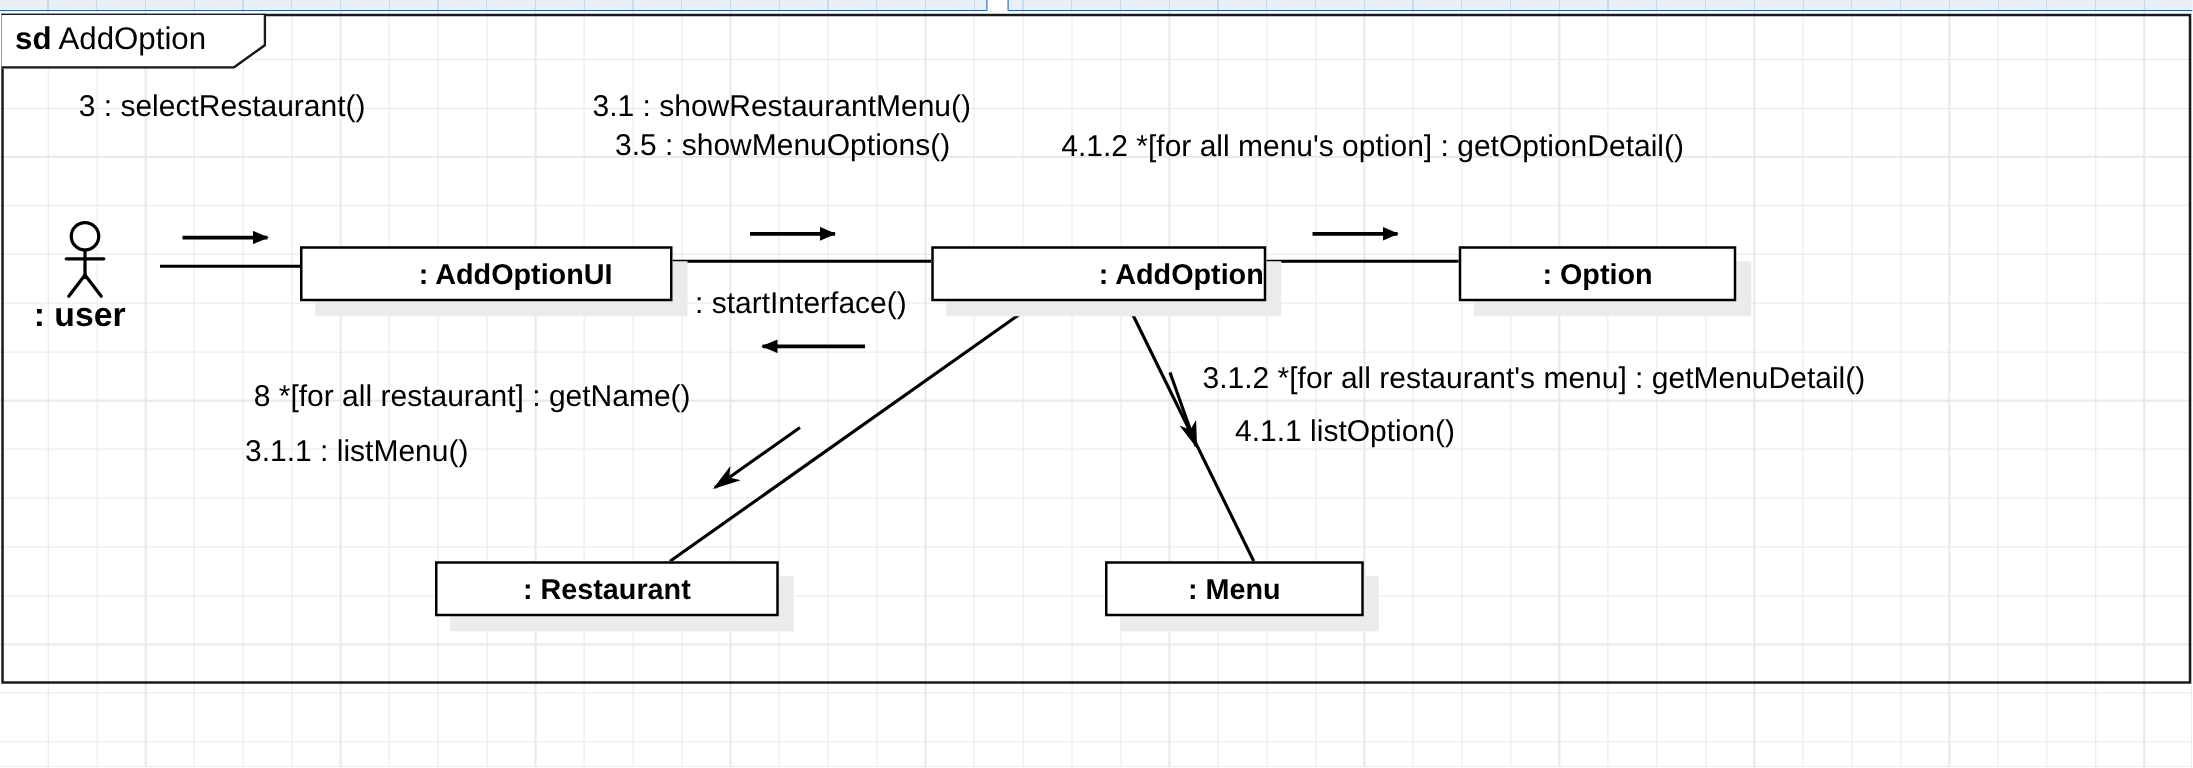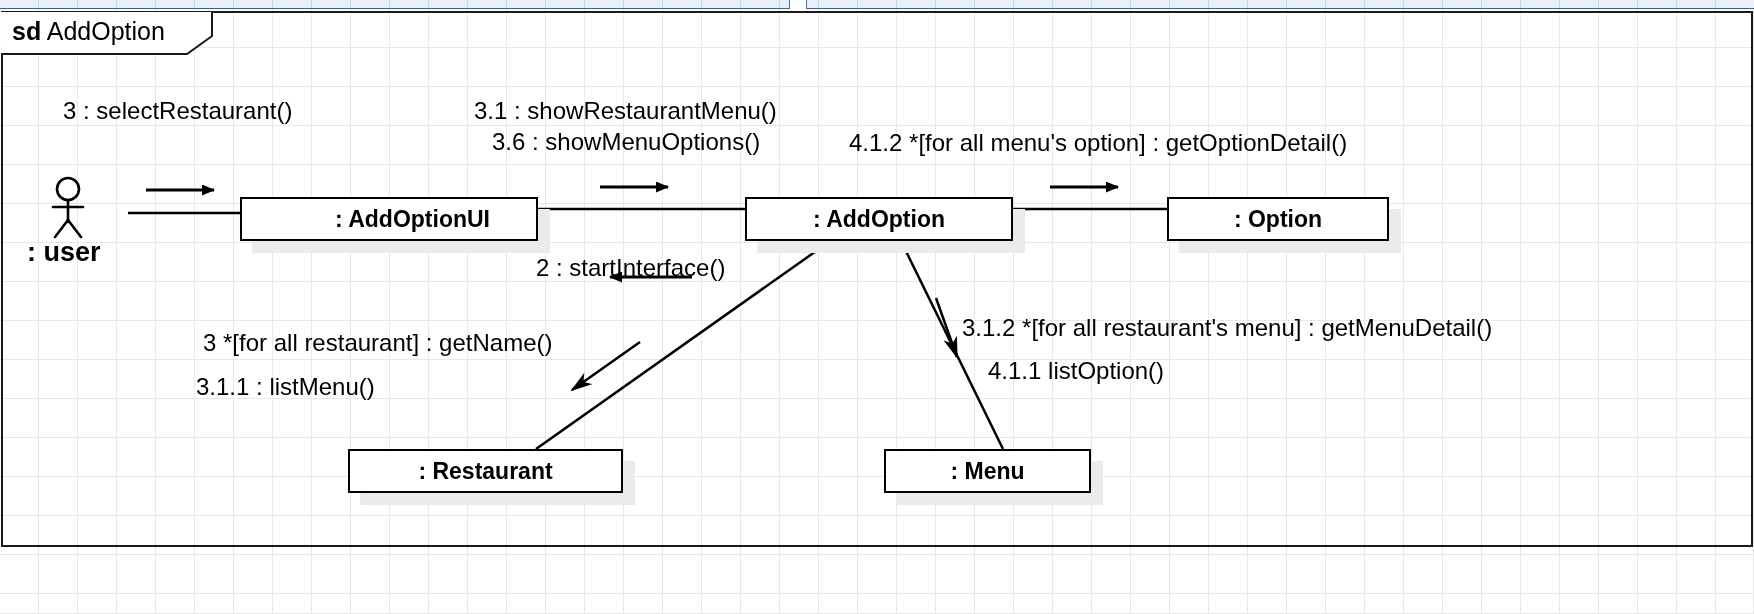--- a/index.html
+++ b/index.html
@@ -135,21 +135,20 @@
     white-space: nowrap;
   }
 
   
   .msg {
     position: absolute;
     font-size: 24px;
     color: #000000;
     white-space: nowrap;
     line-height: 1.1;
-    margin-top: 25px;
   }
 
   svg.overlay {
     position: absolute;
     left: 0; top: 0;
     width: 1754px;
     height: 605px;
     overflow: visible;
     pointer-events: none;
   }
@@ -172,24 +171,24 @@
     <svg class="frame-tab-border" viewBox="0 0 212 44">
       <path d="M 0 0 L 211 0 L 211 25 L 186 43 L 0 43" fill="none" stroke="#1a1a1a" stroke-width="2"></path>
     </svg>
     <div class="frame-tab-label">
       <span class="kw">sd</span>
       <span>AddOption</span>
     </div>
 
     <div class="msg" style="left:63px;  top:64px;">3 : selectRestaurant()</div>
     <div class="msg" style="left:474px; top:64px;">3.1 : showRestaurantMenu()</div>
-    <div class="msg" style="left:492px; top:95px;">3.6 : showMenuOptions()</div>
+    <div class="msg" style="left:492px; top:95px;">3.5 : showMenuOptions()</div>
     <div class="msg" style="left:849px; top:96px;">4.1.2 *[for all menu's option] : getOptionDetail()</div>
     <div class="msg" style="left:536px; top:221px;">2 : startInterface()</div>
-    <div class="msg" style="left:203px; top:296px;">3 *[for all restaurant] : getName()</div>
+    <div class="msg" style="left:203px; top:296px;">8 *[for all restaurant] : getName()</div>
     <div class="msg" style="left:196px; top:340px;">3.1.1 : listMenu()</div>
     <div class="msg" style="left:962px; top:281px;">3.1.2 *[for all restaurant's menu] : getMenuDetail()</div>
     <div class="msg" style="left:988px; top:324px;">4.1.1 listOption()</div>
 
     <svg class="overlay">
       <defs>
         <marker id="arrowSolid" markerWidth="13" markerHeight="11" refX="12" refY="5.5" orient="auto" markerUnits="userSpaceOnUse">
           <path d="M0,0 L13,5.5 L0,11 z" fill="#000"></path>
         </marker>
         <marker id="arrowOpen" markerWidth="22" markerHeight="14" refX="20" refY="7" orient="auto" markerUnits="userSpaceOnUse">
@@ -227,21 +226,21 @@
         <line x1="68" y1="211" x2="81" y2="228"></line>
       </g>
     </svg>
 
     <div class="objshadow" style="left:252px; top:200px; width:298px; height:44px;"></div>
     <div class="objbox" style="left:240px; top:188px; width:298px; height:44px;padding-left:47px;">
       <span>: AddOptionUI</span>
     </div>
 
     <div class="objshadow" style="left:757px; top:200px; width:268px; height:44px;"></div>
-    <div class="objbox" style="left:745px; top:188px; width:268px; height:44px;">
+    <div class="objbox" style="left:745px; top:188px; width:268px; height:44px;justify-content:flex-end;">
       <span>: AddOption</span>
     </div>
 
     <div class="objshadow" style="left:1179px; top:200px; width:222px; height:44px;"></div>
     <div class="objbox" style="left:1167px; top:188px; width:222px; height:44px;">
       <span>: Option</span>
     </div>
 
     <div class="objshadow" style="left:360px; top:452px; width:275px; height:44px;"></div>
     <div class="objbox" style="left:348px; top:440px; width:275px; height:44px;">

